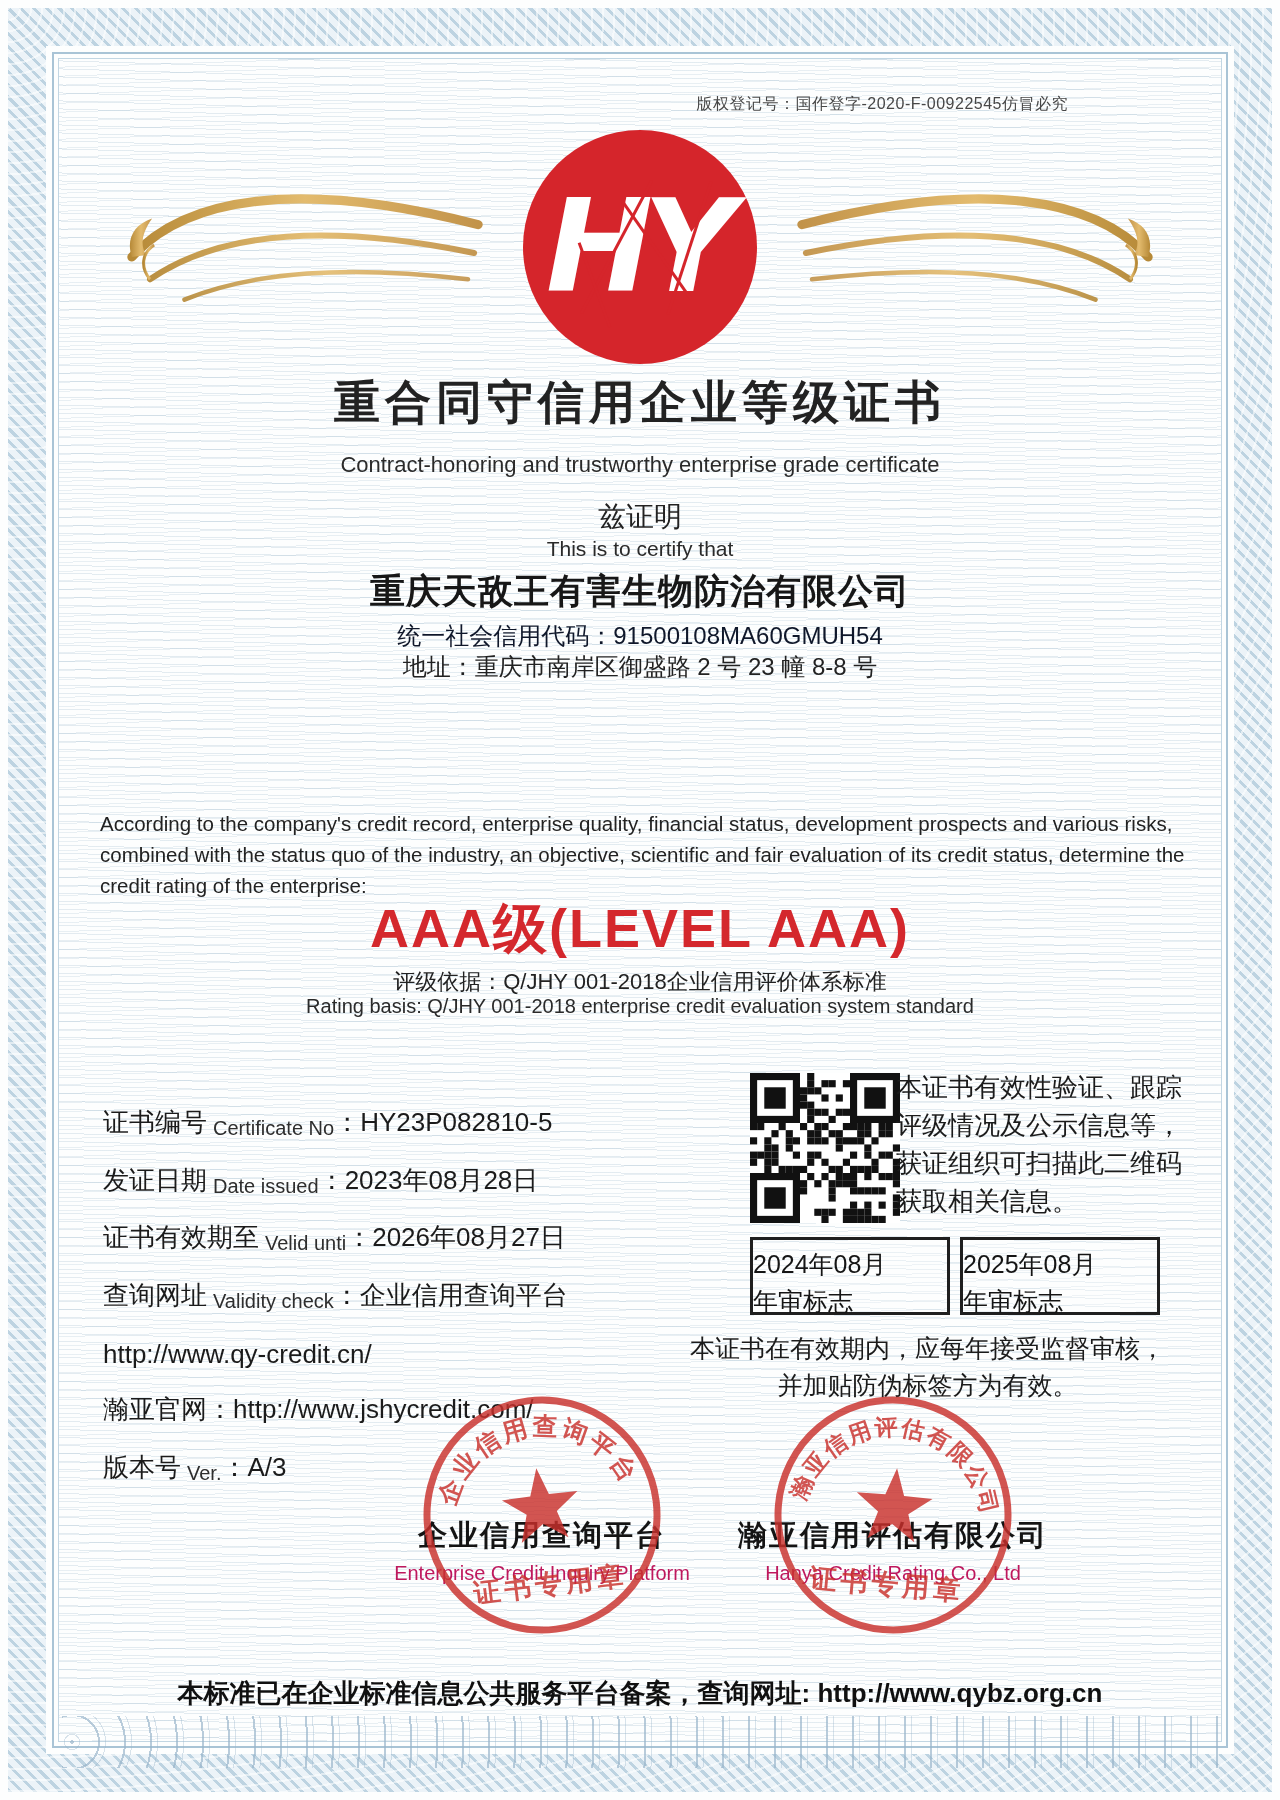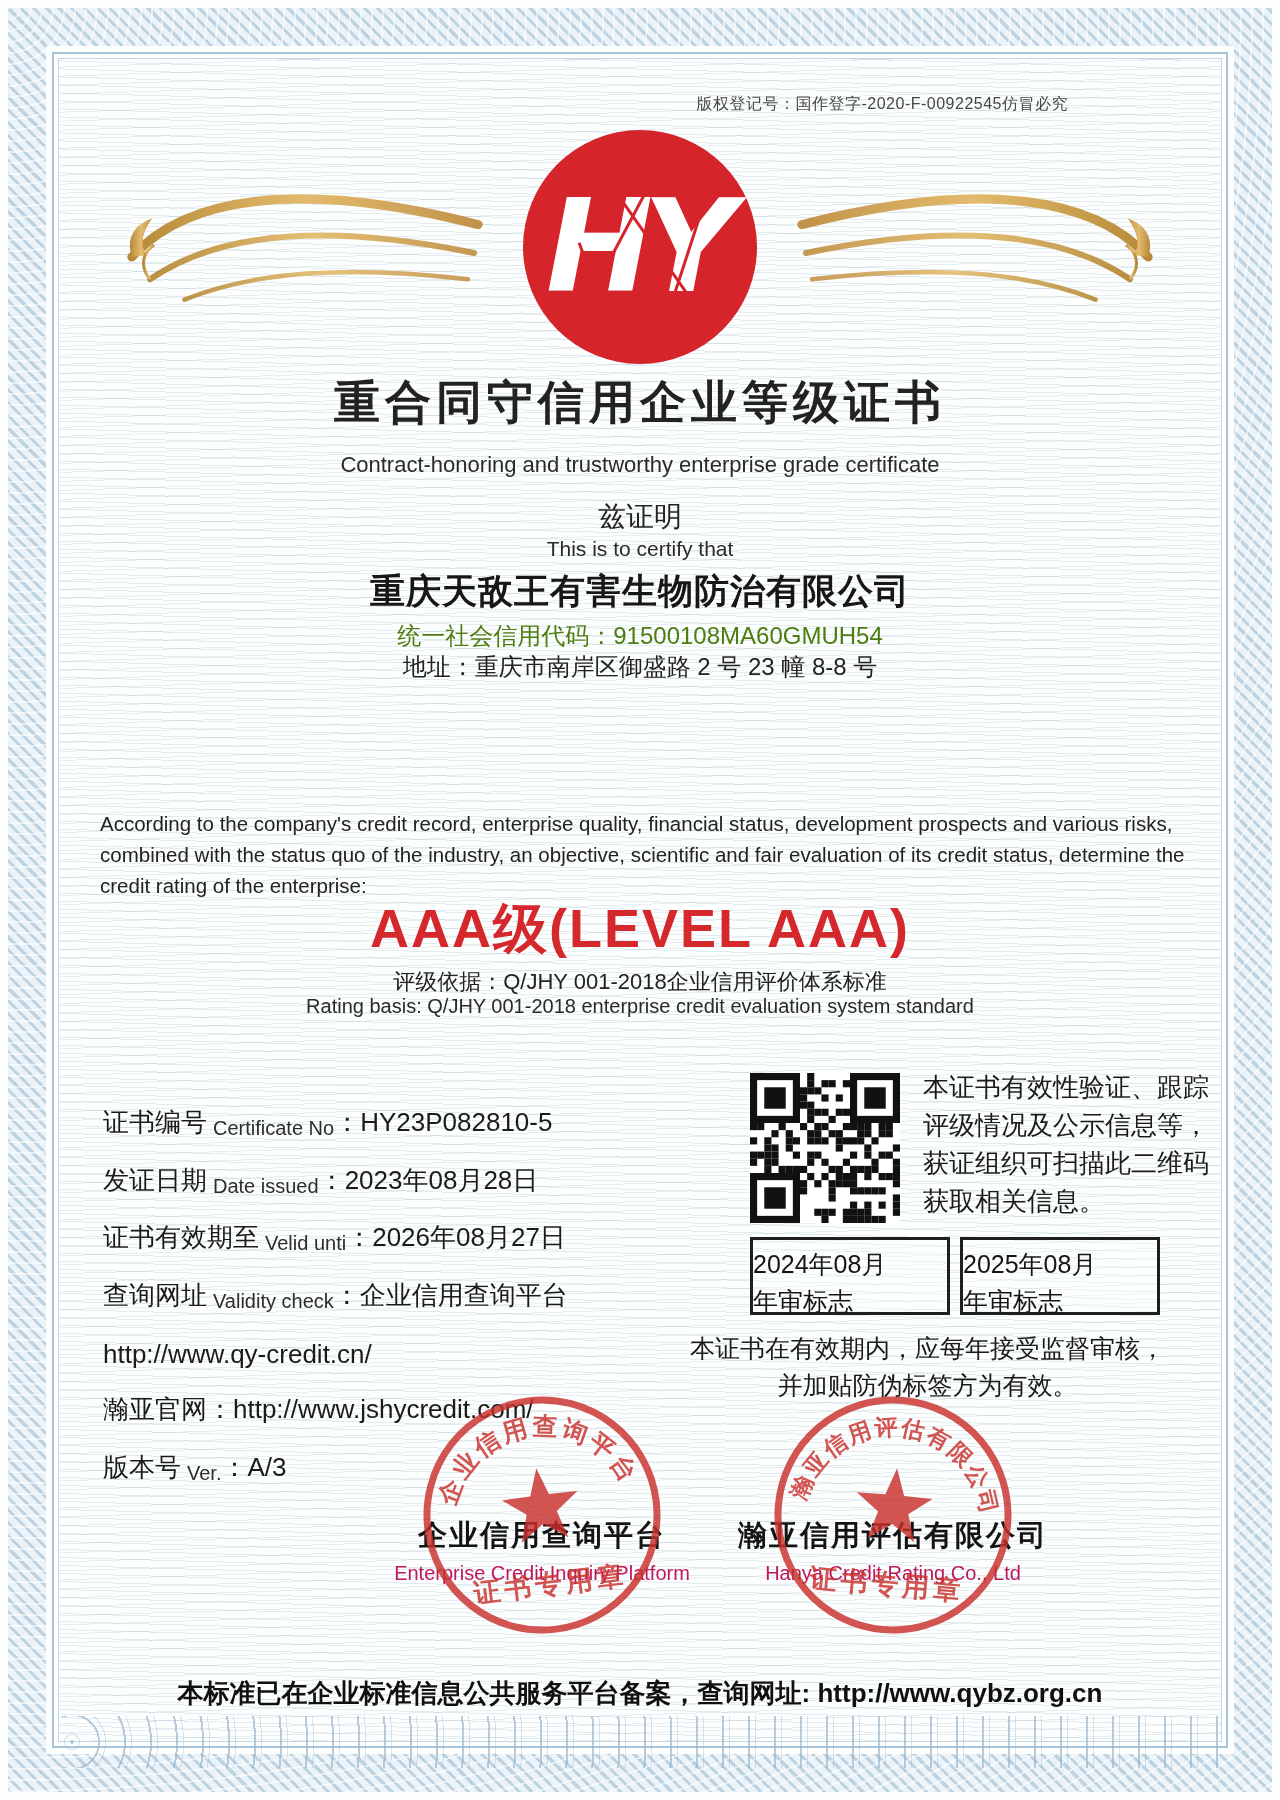--- a/index.html
+++ b/index.html
@@ -55,38 +55,38 @@
 
   .flourish{top:172px;width:368px;height:162px;}
   .flourish-left{left:122px;}
   .flourish-right{right:122px;transform:scaleX(-1);}
 
   .title-cn{top:372px;font-size:46px;font-weight:800;letter-spacing:5px;color:#222;}
   .title-en{top:452px;font-size:22px;color:#2a2a2a;}
   .certify-cn{top:498px;font-size:28px;color:#222;}
   .certify-en{top:537px;font-size:21px;color:#2a2a2a;}
   .company{top:568px;font-size:35px;font-weight:800;color:#171717;letter-spacing:1px;}
-  .credit-code{top:620px;font-size:24px;color:#4d7c0f;}
+  .credit-code{top:620px;font-size:24px;color:#0f172a;}
   .address{top:651px;font-size:24px;color:#222;}
 
   .body-cn{left:100px;top:736px;width:1084px;font-size:25px;line-height:34.5px;color:#1b1b1b;text-align:left;}
   .body-en{left:100px;top:808px;width:1090px;font-size:20.5px;line-height:31px;color:#222;text-align:left;}
 
   .level{top:893px;font-size:54px;font-weight:800;color:#d4282d;letter-spacing:2px;}
   .basis-cn{top:967px;font-size:22px;color:#222;}
   .basis-en{top:995px;font-size:20px;color:#2a2a2a;}
 
   .details{left:103px;top:1083px;width:580px;}
   .d-row{display:flex;align-items:flex-end;height:33.4px;white-space:nowrap;margin-top:24px;}
   .d-cn{font-size:26px;color:#1b1b1b;}
   .d-en{font-size:20px;color:#2e2e2e;margin-left:6px;}
   .d-val{font-size:26px;color:#1b1b1b;}
 
   .qr{left:750px;top:1073px;width:150px;height:150px;}
-  .qr-note{left:923px;top:1068px;width:296px;font-size:26px;line-height:38px;color:#1b1b1b;text-align:left;}
+  .qr-note{left:896px;top:1068px;width:296px;font-size:26px;line-height:38px;color:#1b1b1b;text-align:left;}
 
   .year-box{top:1237px;width:200px;height:78px;border:3px solid #1f1f1f;background:rgba(255,255,255,.25);}
   .year-box.b1{left:750px;}
   .year-box.b2{left:960px;}
   .yb-l1{margin-top:8px;font-size:25px;color:#151515;}
   .yb-l2{margin-top:4px;font-size:25px;color:#151515;}
 
   .sup-note{left:655px;top:1330px;width:545px;font-size:25px;line-height:37px;text-align:center;color:#1b1b1b;}
 
   .seal{width:250px;height:250px;opacity:.82;}

